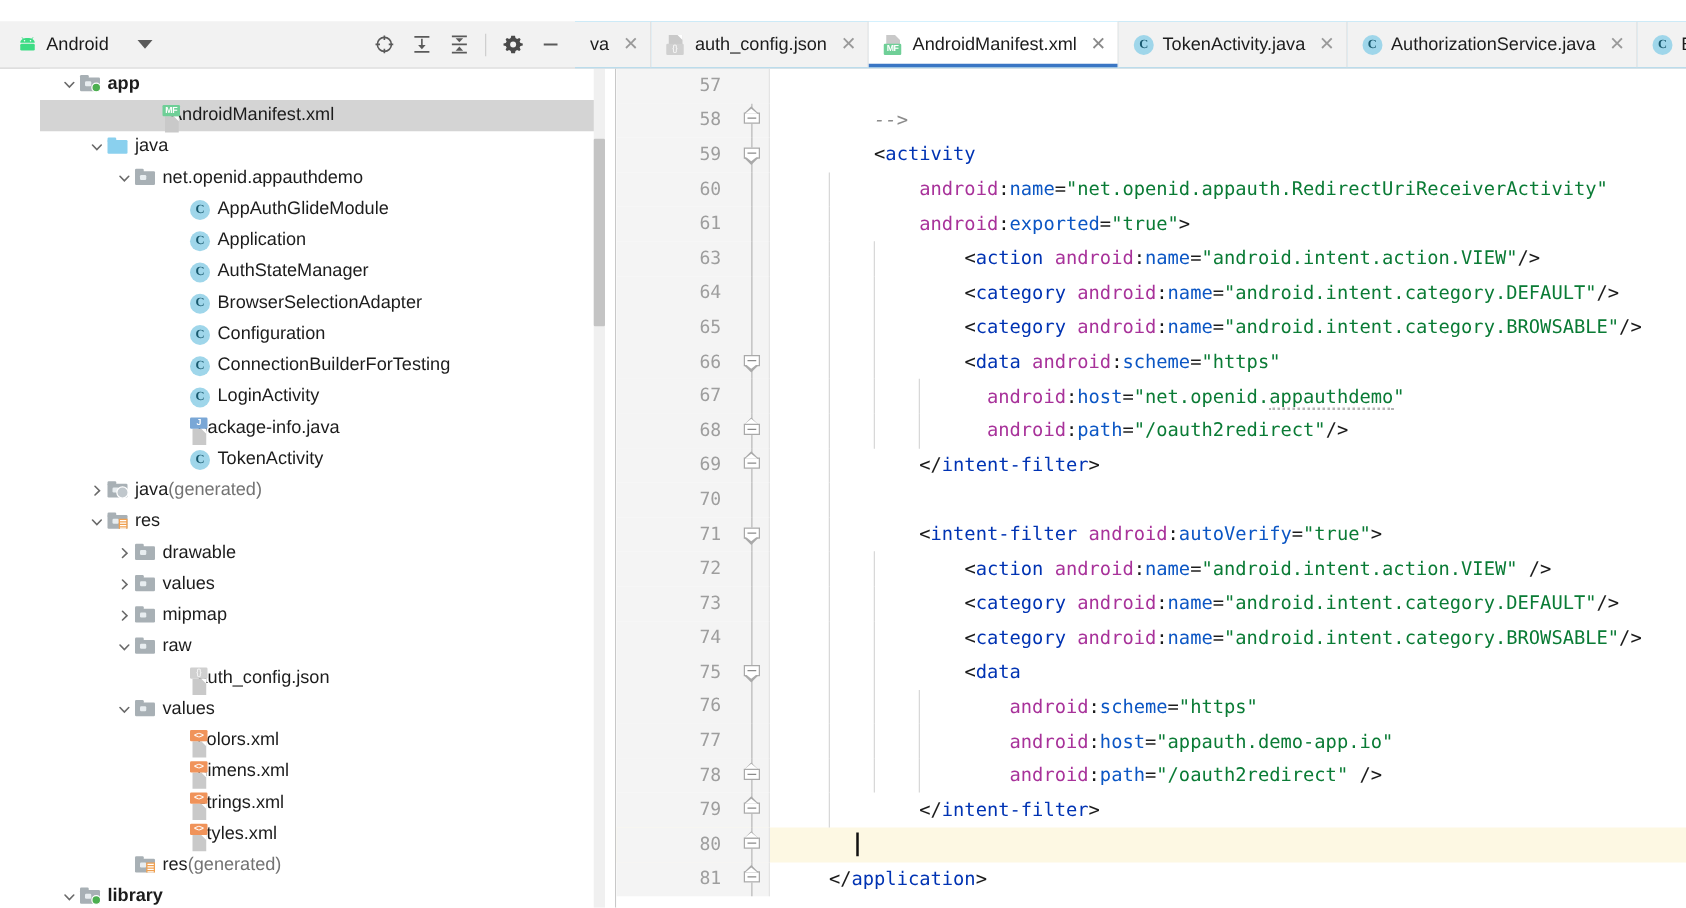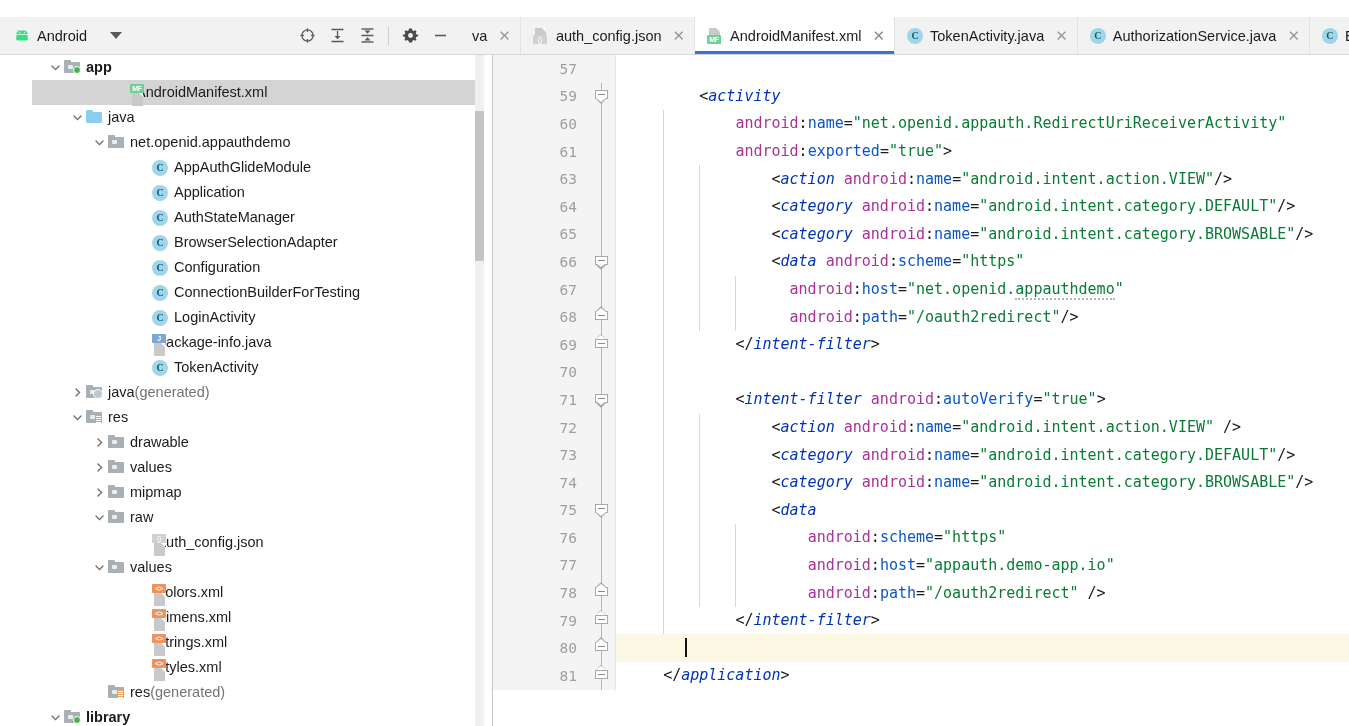--- a/index.html
+++ b/index.html
@@ -297,21 +297,21 @@
     position: absolute; width: 1px; background: #d8d8d8; z-index: 1;
   }
 
   
   .caret {
     position: absolute; width: 2px; height: 19px; background: #111111; z-index: 5;
   }
 
   
   .t-punct   { color: #1b1b1b; }
-  .t-tag     { color: #0033b3; font-style: italic; }
+  .t-tag     { color: #0033b3; }
   .t-ns      { color: #a8329a; }
   .t-attr    { color: #0b56c4; }
   .t-eq      { color: #1b1b1b; }
   .t-str     { color: #0a7b35; }
   .t-comment { color: #8c8c8c; font-style: italic; }
   .t-plain   { color: #1b1b1b; }
   .spell {
     border-bottom: 2px dotted #b5b5b5;
     padding-bottom: 0px;
   }
@@ -668,20 +668,33 @@
 
     <div class="editor">
       <div class="code-rows" id="code-rows">
           <div class="crow">
             <div class="gutter-bg"></div>
             <div class="lineno">57</div>
             <div class="foldcol"></div>
           </div>
           <div class="crow">
             <div class="gutter-bg"></div>
+            <div class="lineno">58</div>
+            <div class="foldcol">
+              <div class="fold-line"></div>
+              <div class="fold-mark up">
+                <span class="body"></span>
+                <span class="minus"></span>
+                <span class="tip"></span>
+              </div>
+            </div>
+            <div class="codecell"><span class="t-comment">        --&gt;</span></div>
+          </div>
+          <div class="crow">
+            <div class="gutter-bg"></div>
             <div class="lineno">59</div>
             <div class="foldcol">
               <div class="fold-line"></div>
               <div class="fold-mark down">
                 <span class="body"></span>
                 <span class="minus"></span>
                 <span class="tip"></span>
               </div>
             </div>
             <div class="codecell"><span class="t-plain">        </span><span class="t-punct">&lt;</span><span class="t-tag">activity</span></div>

